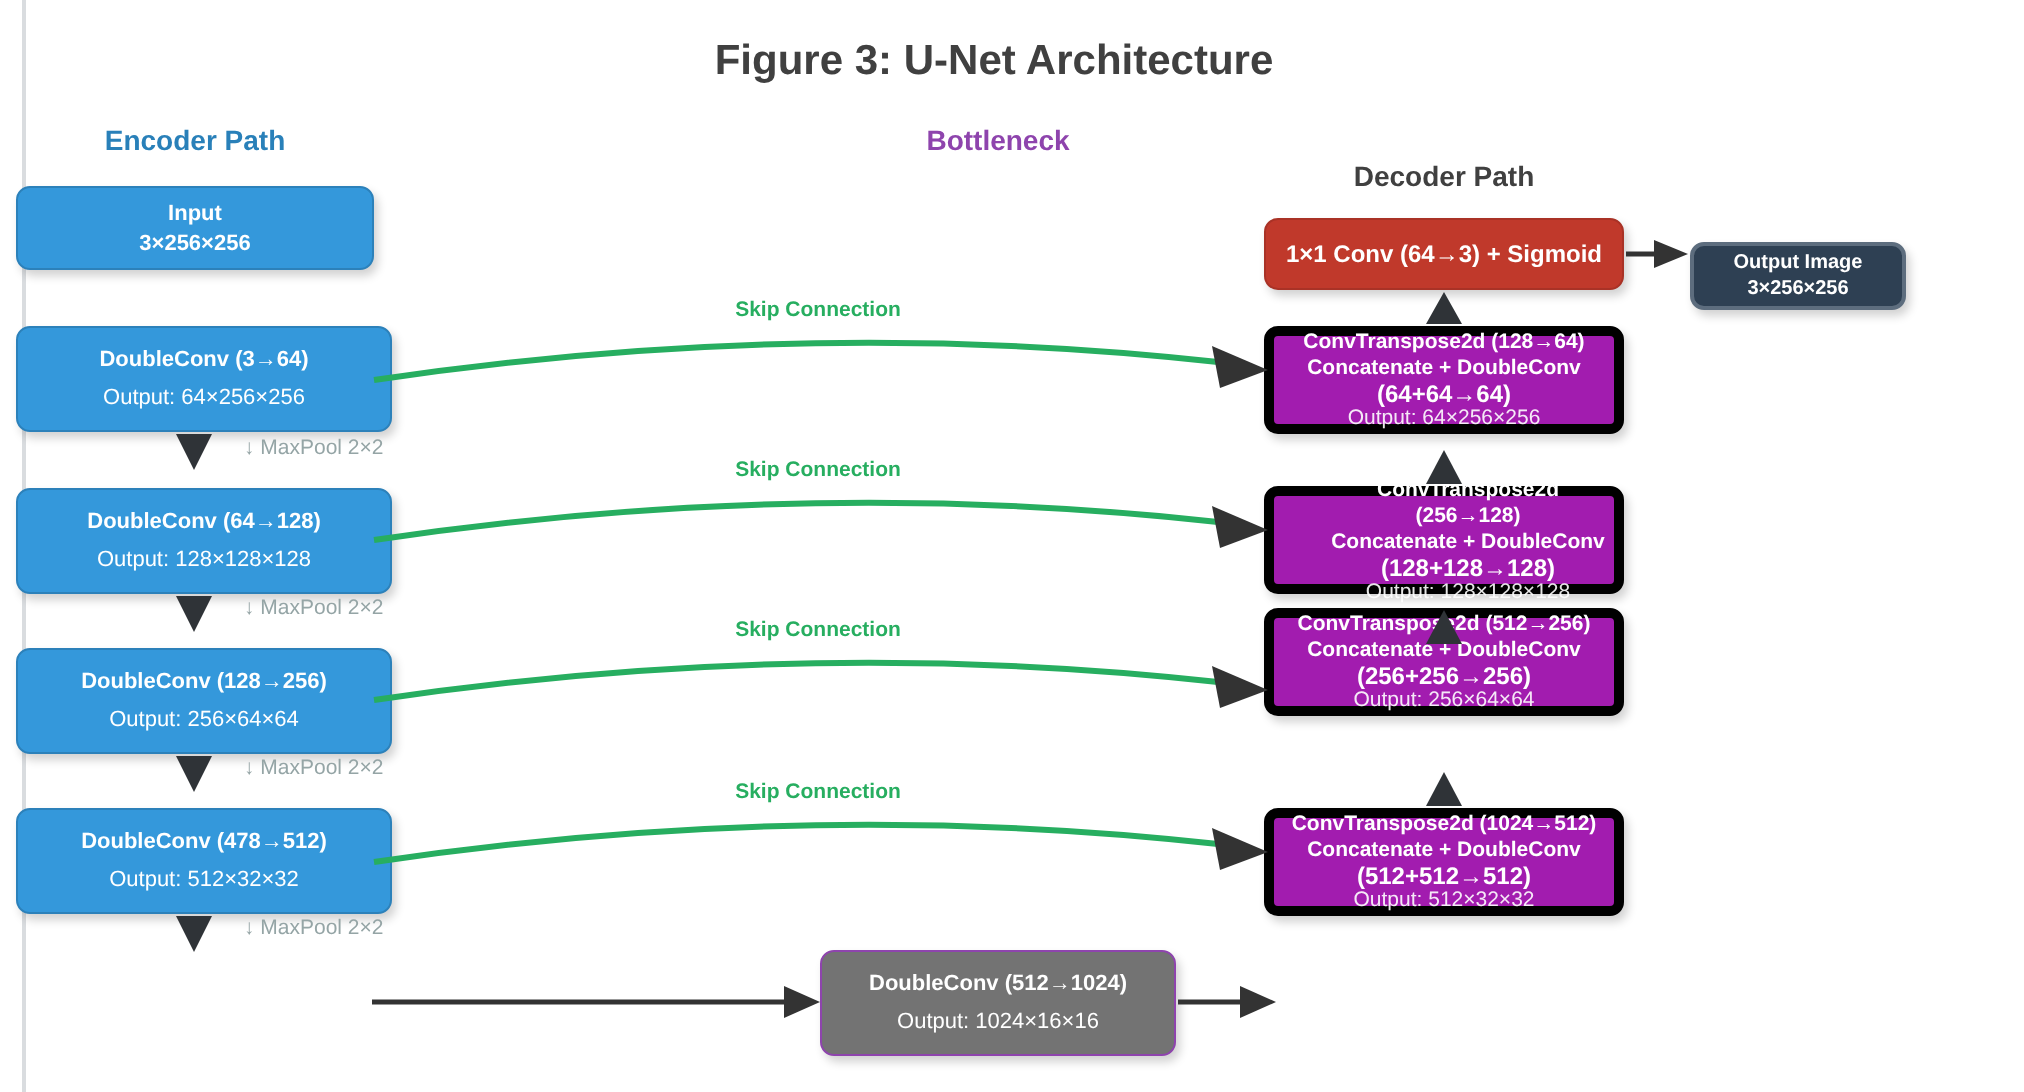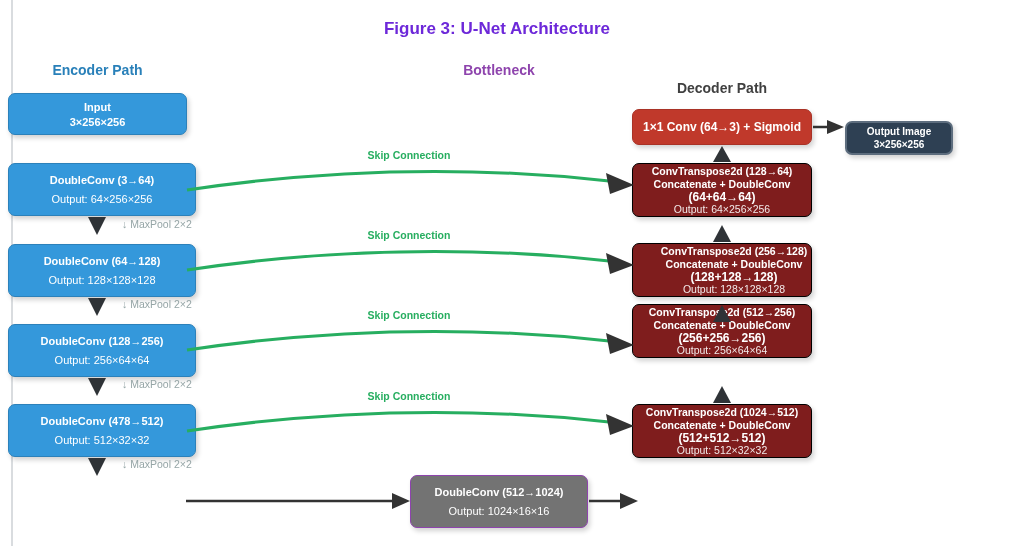--- a/index.html
+++ b/index.html
@@ -13,40 +13,40 @@
     position: absolute; left: 0; top: 0;
     width: 1012px; height: 546px;
     background: #ffffff;
   }
   .edge-line {
     position: absolute; left: 11px; top: 0;
     width: 2px; height: 546px; background: #d9dcdf;
   }
   .diagram-title {
     position: absolute; left: 0; top: 19px; width: 994px;
-    text-align: center; font-size: 17px; font-weight: bold; color: #6d28d9;
+    text-align: center; font-size: 21px; font-weight: bold; color: #404040;
   }
   .section-header {
     position: absolute; text-align: center;
     font-size: 14px; font-weight: bold;
   }
   .hdr-encoder   { left: 8px;  top: 62px; width: 179px; color: #2980b9; }
   .hdr-bottleneck{ left: 410px; top: 62px; width: 178px; color: #8e44ad; }
   .hdr-decoder   { left: 632px; top: 80px; width: 180px; color: #404040; }
 
   .box {
     position: absolute; border-radius: 7px;
     display: flex; flex-direction: column;
     align-items: center; justify-content: center;
     text-align: center; color: #ffffff;
     box-shadow: 2px 3px 5px rgba(0,0,0,0.18);
     z-index: 2;
   }
   .box-blue   { background: #3498db; border: 1px solid #2c81ba; }
-  .box-orange { background: #7f1d1d; border: 1px solid #000000; }
+  .box-orange { background: #a21caf; border: 5px solid #000000; }
   .box-purple { background: #737373; border: 1px solid #8e44ad; }
   .box-red    { background: #c0392b; border: 1px solid #a93226; }
   .box-dark   { background: #2e4053; border: 2px solid #5d6d7e; }
 
   .t-bold { font-weight: bold; font-size: 11px; }
   .t-sub  { font-size: 11px; margin-top: 7px; }
 
   .enc-input { left: 8px; top: 93px; width: 179px; height: 42px; }
   .enc-input .t-sub { margin-top: 3px; font-weight: bold; }
 

